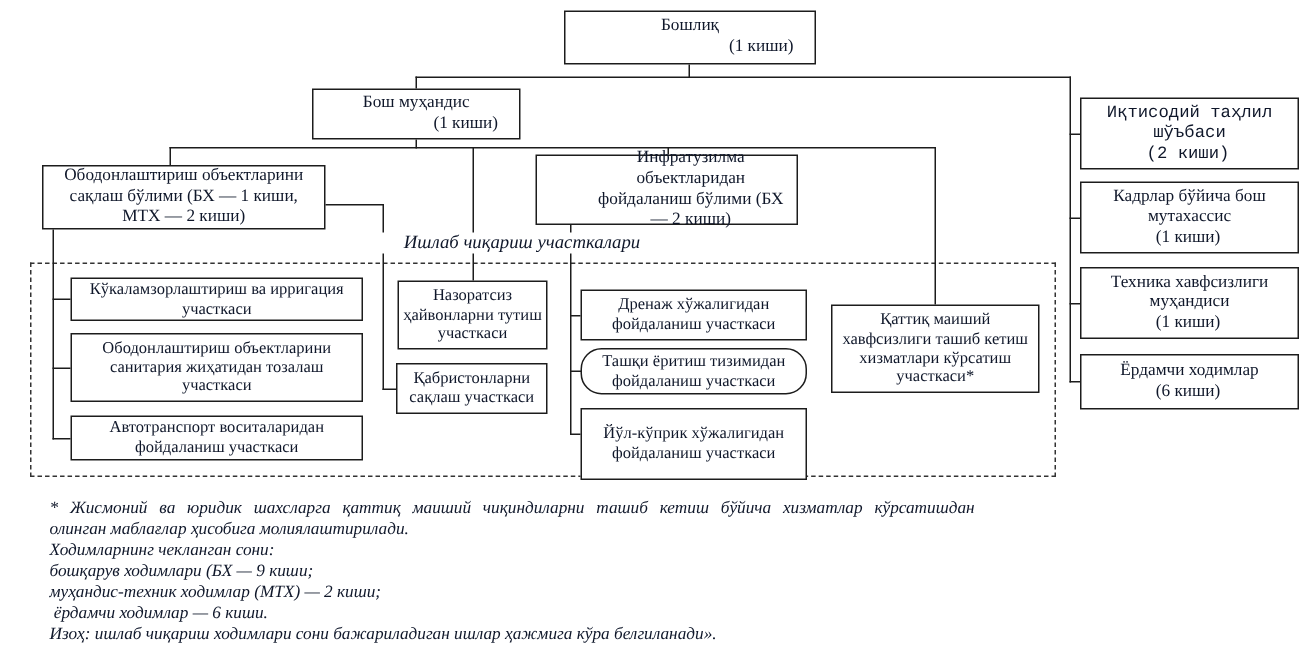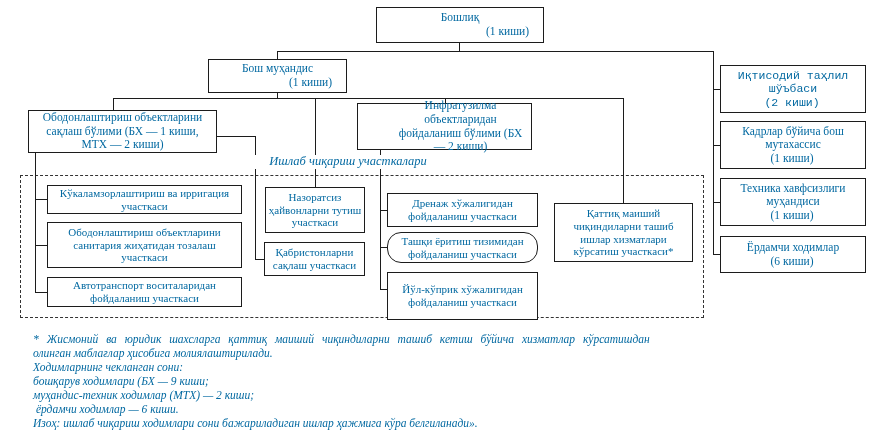--- a/index.html
+++ b/index.html
@@ -1,18 +1,18 @@
 <!DOCTYPE html>
 <html><head>
 <meta charset="utf-8">
 <style>
   html,body{margin:0;padding:0;background:#ffffff;}
   .canvas{
     position:relative;width:871px;height:438px;background:#fff;overflow:hidden;
-    font-family:"Liberation Serif","DejaVu Serif",serif;color:#0369a1;
+    font-family:"Liberation Serif","DejaVu Serif",serif;color:#0f172a;
   }
   .box{
     position:absolute;box-sizing:border-box;background:#fff;
     border:1.5px solid #1c1c1c;z-index:2;
     display:flex;flex-direction:column;justify-content:center;
     text-align:center;font-size:11.5px;line-height:1.18;padding:2px 4px;
   }
   .box .bc{text-align:right;padding-right:10px;}
   .rc{padding:2px 9px;}
   .rc .bc{padding-right:2px;text-align:center;}
@@ -91,21 +91,21 @@
     <div class="bt">Дренаж хўжалигидан фойдаланиш участкаси</div>
   </div>
   <div class="box sec" style="left:387px;top:232px;width:151px;height:31px;border-radius:14px;">
     <div class="bt">Ташқи ёритиш тизимидан фойдаланиш участкаси</div>
   </div>
   <div class="box sec" style="left:387px;top:272px;width:151px;height:48px;">
     <div class="bt">Йўл-кўприк хўжалигидан фойдаланиш участкаси</div>
   </div>
 
   <div class="box sec" style="left:554px;top:203px;width:139px;height:59px;">
-    <div class="bt">Қаттиқ маиший чиқиндиларни ташиб ишлар хизматлари кўрсатиш участкаси*</div>
+    <div class="bt">Қаттиқ маиший хавфсизлиги ташиб кетиш хизматлари кўрсатиш участкаси*</div>
   </div>
 
   <div class="footnote" style="left:33px;top:332px;width:710px;">
     <div class="fl justify">* Жисмоний ва юридик шахсларга қаттиқ маиший чиқиндиларни ташиб кетиш бўйича хизматлар кўрсатишдан</div>
     <div class="fl">олинган маблағлар ҳисобига молиялаштирилади.</div>
     <div class="fl">Ходимларнинг чекланган сони:</div>
     <div class="fl">бошқарув ходимлари (БХ — 9 киши;</div>
     <div class="fl">муҳандис-техник ходимлар (МТХ) — 2 киши;</div>
     <div class="fl"> ёрдамчи ходимлар — 6 киши.</div>
     <div class="fl">Изоҳ: ишлаб чиқариш ходимлари сони бажариладиган ишлар ҳажмига кўра белгиланади».</div>

